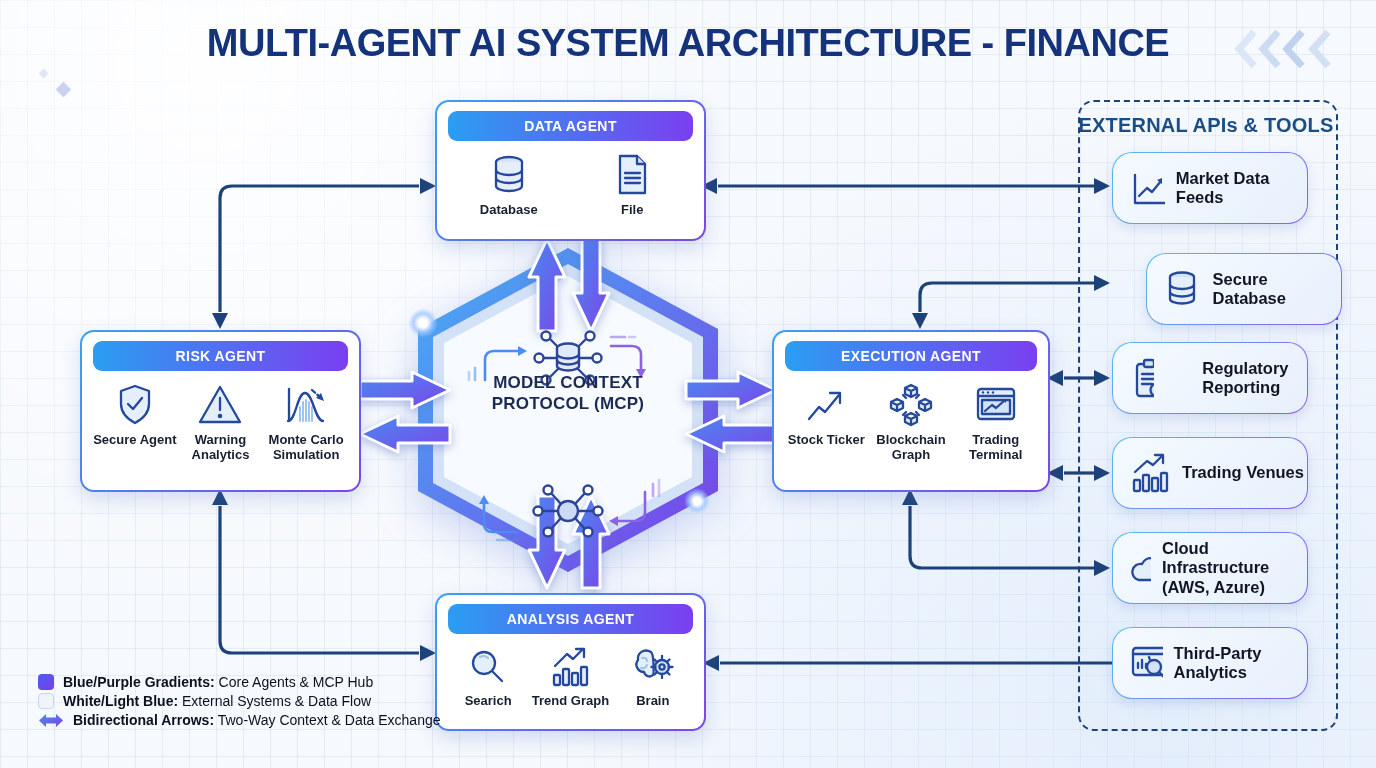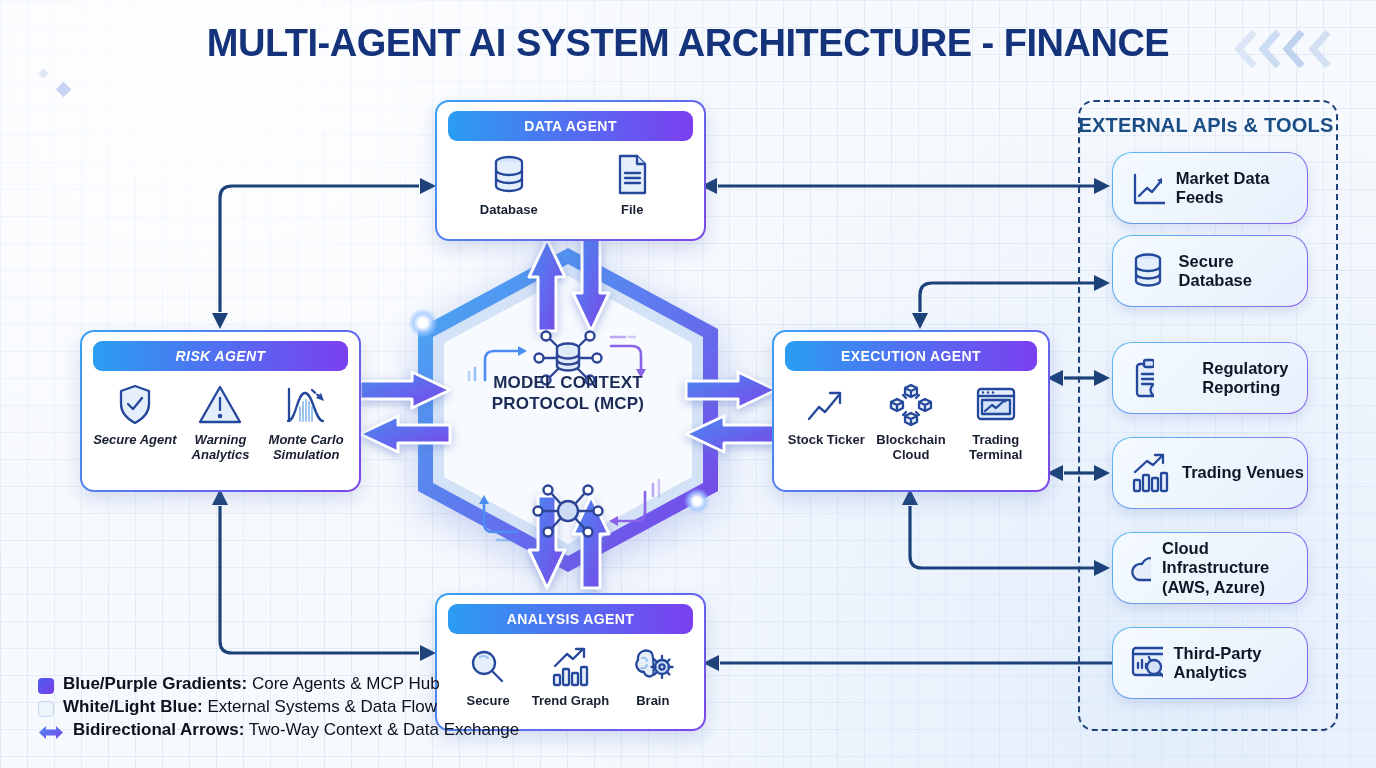--- a/index.html
+++ b/index.html
@@ -59,21 +59,21 @@
     left:1112px;width:196px;height:72px;z-index:4;
     background:linear-gradient(135deg,#f4faff,#e7f0fc) padding-box,
                linear-gradient(135deg,#56bdf0,#8a5cf0) border-box;
     border:1.8px solid transparent;border-radius:20px;
     box-shadow:0 5px 12px rgba(86,116,200,.18);
     display:flex;align-items:center;gap:11px;padding-left:14px;box-sizing:border-box;
   }
   .ext-card .label{font-size:16.5px;font-weight:600;color:#0f1727;line-height:1.18;}
   
   #legend{left:38px;top:674px;z-index:5;display:flex;flex-direction:column;gap:3px;}
-  .legend-row{display:flex;align-items:flex-end;gap:9px;font-size:17px;color:#0c1120;}
+  .legend-row{display:flex;align-items:flex-end;gap:9px;font-size:14px;color:#0c1120;}
   .legend-row b{font-weight:700;}
   .sw{width:16px;height:16px;border-radius:4px;flex:0 0 auto;}
   .sw-grad{background:linear-gradient(135deg,#4a5df0,#7a3fe8);}
   .sw-light{background:#eef4fc;border:1px solid #c6d6ec;box-sizing:border-box;}
   
   .glow{border-radius:50%;z-index:3;
     background:radial-gradient(circle,#ffffff 0 20%,rgba(160,200,255,.8) 45%,rgba(160,200,255,0) 70%);}
   .diamond{transform:rotate(45deg);z-index:1;}
 </style>
 </head>
@@ -246,21 +246,21 @@
           <path class="f2" d="M29 5 v8 h8"></path>
           <line x1="17" y1="22" x2="32" y2="22"></line>
             <line x1="17" y1="27" x2="32" y2="27"></line>
             <line x1="17" y1="32" x2="32" y2="32"></line>
         </svg>
         <div class="label">File</div>
       </div>
     </div>
   </div>
 
-  <div class="abs agent-box" style="left:80px;top:330px;width:277px;height:158px;font-style:italic;">
+  <div class="abs agent-box" style="left:80px;top:330px;width:277px;height:158px;">
     <div class="agent-header">RISK AGENT</div>
     <div class="agent-items">
       <div class="agent-item">
         <svg class="icon-svg" width="48" height="48">
           <path class="f" d="M24 5 l14 5 v13 c0 9-6.5 15-14 19 c-7.5-4-14-10-14-19 V10 z"></path>
           <path d="M17 23 l5 5 9-11" stroke-width="3"></path>
         </svg>
         <div class="label">Secure Agent</div>
       </div>
       <div class="agent-item">
@@ -296,21 +296,21 @@
       <div class="agent-item">
         <svg class="icon-svg" width="48" height="48">
           <g stroke-width="1.9">
             <path class="f" d="M24 4 l6 3 v6 l-6 3 -6-3 V7 z M24 10 v6 M18 7 l6 3 6-3"></path>
             <path class="f" d="M10 18 l6 3 v6 l-6 3 -6-3 v-6 z M10 24 v6 M4 21 l6 3 6-3"></path>
             <path class="f" d="M38 18 l6 3 v6 l-6 3 -6-3 v-6 z M38 24 v6 M32 21 l6 3 6-3"></path>
             <path class="f" d="M24 32 l6 3 v6 l-6 3 -6-3 v-6 z M24 38 v6 M18 35 l6 3 6-3"></path>
             <path d="M16 14 l3 3 M32 14 l-3 3 M16 34 l3-3 M32 34 l-3-3"></path>
           </g>
         </svg>
-        <div class="label">Blockchain Cloud</div>
+        <div class="label">Blockchain Graph</div>
       </div>
       <div class="agent-item">
         <svg class="icon-svg" width="48" height="48">
           <rect class="f" x="6" y="8" width="36" height="30" rx="3"></rect>
           <line x1="6" y1="15" x2="42" y2="15"></line>
           <circle class="fd" cx="11" cy="11.5" r="1.2"></circle>
             <circle class="fd" cx="16" cy="11.5" r="1.2"></circle>
             <circle class="fd" cx="21" cy="11.5" r="1.2"></circle>
           <rect class="f2" x="10" y="19" width="28" height="14"></rect>
           <path d="M13 30 l7-6 4 3 9-8"></path>
@@ -323,21 +323,21 @@
 
   <div class="abs agent-box" style="left:435px;top:593px;width:267px;height:134px;">
     <div class="agent-header">ANALYSIS AGENT</div>
     <div class="agent-items">
       <div class="agent-item">
         <svg class="icon-svg" width="46" height="46">
           <circle class="f" cx="19" cy="19" r="11"></circle>
           <path d="M15 13 a7 7 0 0 1 8 1" class="lt"></path>
           <line x1="27" y1="27" x2="37" y2="37" stroke-width="3.4"></line>
         </svg>
-        <div class="label">Secure</div>
+        <div class="label">Searich</div>
       </div>
       <div class="agent-item">
         <svg class="icon-svg" width="46" height="46">
           <rect class="f" x="7" y="31" width="6" height="10" rx="1"></rect>
           <rect class="f" x="16" y="25" width="6" height="16" rx="1"></rect>
           <rect class="f" x="25" y="29" width="6" height="12" rx="1"></rect>
           <rect class="f" x="34" y="23" width="6" height="18" rx="1"></rect>
           <path d="M8 22 L20 10 L26 15 L36 5"></path>
           <path d="M29 5 H37 V13"></path>
         </svg>
@@ -363,21 +363,21 @@
 
   <div class="abs ext-card" style="top:152px;">
     <svg class="icon-svg" width="42" height="42">
       <path d="M8 8 V36 H38"></path>
       <path d="M12 29 l8-8 5 4 9-11"></path>
       <polygon class="fd" points="35,11 35,17 30,13"></polygon>
     </svg>
     <div class="label">Market Data Feeds</div>
   </div>
 
-  <div class="abs ext-card" style="top:235px;">
+  <div class="abs ext-card" style="top:253px;margin-left:34px;">
     <svg class="icon-svg" width="42" height="44">
       <ellipse class="f2" cx="21" cy="10" rx="12" ry="4.5"></ellipse>
       <path class="f" d="M9 10 V32 c0 2.5 5.4 4.5 12 4.5 s12-2 12-4.5 V10"></path>
       <path d="M9 17.5 c0 2.5 5.4 4.5 12 4.5 s12-2 12-4.5 M9 25 c0 2.5 5.4 4.5 12 4.5 s12-2 12-4.5"></path>
     </svg>
     <div class="label">Secure Database</div>
   </div>
 
   <div class="abs ext-card" style="top:342px;gap:48px;">
     <svg class="icon-svg" width="44" height="46">

